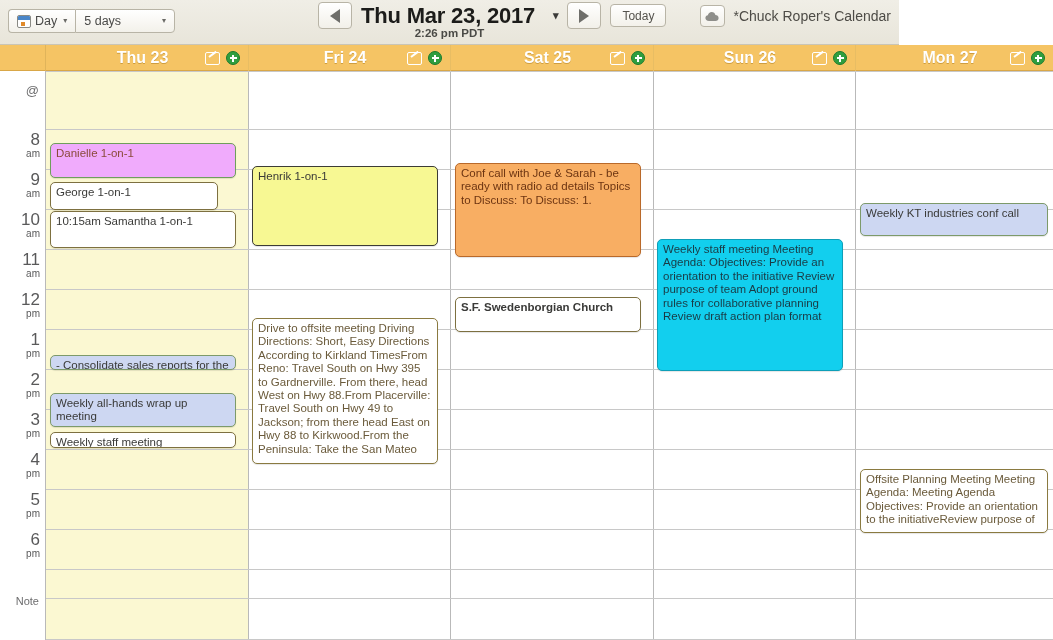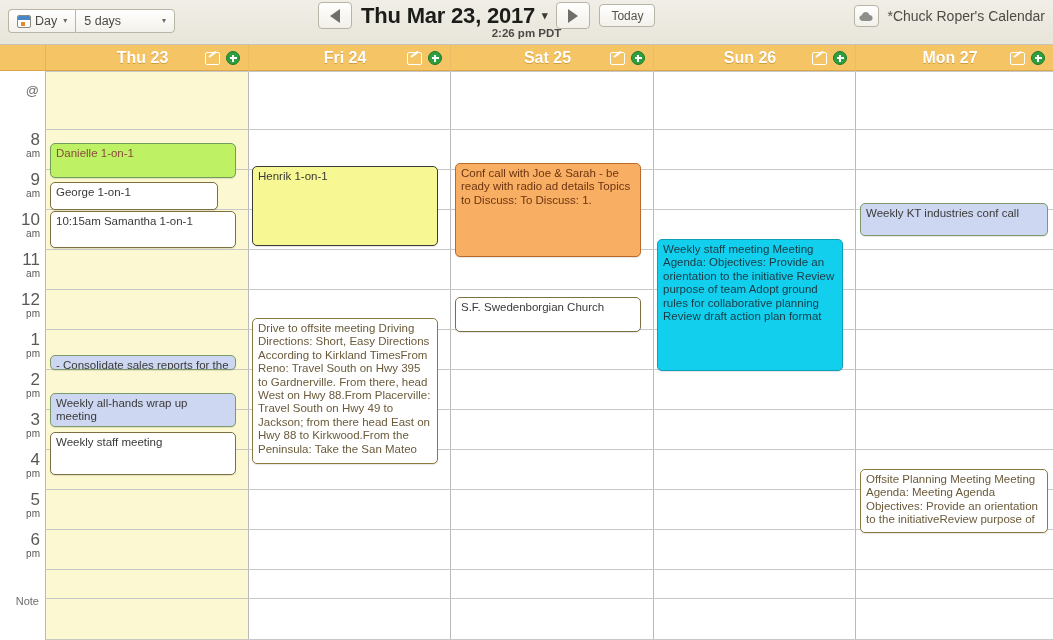--- a/index.html
+++ b/index.html
@@ -7,21 +7,21 @@
     margin: 0; padding: 0;
     width: 1053px; height: 640px;
     overflow: hidden;
     font-family: "Liberation Sans", sans-serif;
     background: #ffffff;
   }
   #app { position: relative; width: 1053px; height: 640px; }
 
   
   .toolbar {
-    position: absolute; left: 0; top: 0; width: 1053px; height: 45px;
+    position: absolute; left: 0; top: 0; width: 899px; height: 45px;
     background: linear-gradient(to bottom, #f0eee6 0%, #e8e5da 100%);
     border-bottom: 1px solid #c9c5b6;
   }
   .btn-group { position: absolute; display: flex; }
   .tbtn {
     background: linear-gradient(to bottom, #ffffff 0%, #f3f1ea 100%);
     border: 1px solid #b8b4a6;
     height: 24px;
     display: flex; align-items: center; gap: 4px;
     padding: 0 8px;
@@ -60,21 +60,21 @@
     background: linear-gradient(to bottom, #ffffff 0%, #f2f0e9 100%);
     border: 1px solid #b8b4a6; border-radius: 4px;
     display: flex; align-items: center; justify-content: center;
   }
   .tri { width: 0; height: 0; border-top: 7px solid transparent; border-bottom: 7px solid transparent; }
   .tri-l { border-right: 10px solid #6e6e6a; }
   .tri-r { border-left: 10px solid #6e6e6a; }
   .datetitle {
     font-size: 22px; font-weight: bold; color: #1c1c1a;
     letter-spacing: -0.2px; white-space: nowrap;
-    display: flex; align-items: center; gap: 5px;
+    display: flex; align-items: center; gap: 16px;
   }
   .datetitle .caret { font-size: 11px; color: #3a3a38; }
   .todaybtn {
     background: linear-gradient(to bottom, #ffffff 0%, #f3f1ea 100%);
     border: 1px solid #b8b4a6; border-radius: 4px;
     height: 23px; padding: 0 11px;
     display: flex; align-items: center;
     font-size: 12px; color: #55534e;
   }
   .timezone {
@@ -176,21 +176,21 @@
     border-radius: 5px;
     padding: 3px 4px 2px 5px;
     font-size: 11.5px;
     line-height: 13.4px;
     color: #3a3a38;
     overflow: hidden;
     z-index: 6;
     box-shadow: 0 1px 1px rgba(0,0,0,.10);
   }
   .event.white  { background: #ffffff; border-color: #7d7040; }
-  .event.green  { background: #bef264; border-color: #6f9e5c; color: #8a4a3a; }
+  .event.green  { background: #f0abfc; border-color: #6f9e5c; color: #8a4a3a; }
   .event.lav    { background: #cdd7f2; border-color: #7d9a6a; color: #3a3a38; }
   .event.yellow { background: #f7f893; border-color: #3c3c36; }
   .event.orange { background: #f8ae63; border-color: #b9692a; color: #6d3512; }
   .event.cyan   { background: #12cfee; border-color: #0e9fb8; color: #1a3a44; }
   .event.cream  { background: #ffffff; border-color: #8a7a40; color: #6a5a3a; }
 </style>
 </head>
 <body>
 
 <div id="app">
@@ -354,27 +354,27 @@
       </div>
 
       <div class="notelabel" style="top:524px;">Note</div>
     </div>
 
     <div class="event green" style="left:50px; top:72px; width:186px; height:35px;">Danielle 1-on-1</div>
     <div class="event white" style="left:50px; top:111px; width:168px; height:28px;">George 1-on-1</div>
     <div class="event white" style="left:50px; top:140px; width:186px; height:37px;">10:15am Samantha 1-on-1</div>
     <div class="event lav" style="left:50px; top:284px; width:186px; height:15px;">- Consolidate sales reports for the week and more</div>
     <div class="event lav" style="left:50px; top:322px; width:186px; height:34px;">Weekly all-hands wrap up meeting</div>
-    <div class="event white" style="left:50px; top:361px; width:186px; height:43px;">Weekly staff meeting</div>
+    <div class="event white" style="left:50px; top:361px; width:186px; height:16px;">Weekly staff meeting</div>
 
     <div class="event yellow" style="left:252px; top:95px; width:186px; height:80px;">Henrik 1-on-1</div>
     <div class="event cream" style="left:252px; top:247px; width:186px; height:146px;">Drive to offsite meeting Driving Directions: Short, Easy Directions According to Kirkland TimesFrom Reno: Travel South on Hwy 395 to Gardnerville. From there, head West on Hwy 88.From Placerville: Travel South on Hwy 49 to Jackson; from there head East on Hwy 88 to Kirkwood.From the Peninsula: Take the San Mateo</div>
 
     <div class="event orange" style="left:455px; top:92px; width:186px; height:94px;">Conf call with Joe &amp; Sarah - be ready with radio ad details Topics to Discuss: To Discuss: 1.</div>
-    <div class="event white" style="left:455px; top:226px; width:186px; height:35px;">S.F. Swedenborgian Church</div>
+    <div class="event white" style="left:455px; top:226px; width:186px; height:35px;font-weight:bold;">S.F. Swedenborgian Church</div>
 
     <div class="event cyan" style="left:657px; top:168px; width:186px; height:132px;">Weekly staff meeting Meeting Agenda: Objectives: Provide an orientation to the initiative Review purpose of team Adopt ground rules for collaborative planning Review draft action plan format</div>
 
     <div class="event lav" style="left:860px; top:132px; width:188px; height:33px;">Weekly KT industries conf call</div>
     <div class="event cream" style="left:860px; top:398px; width:188px; height:64px;">Offsite Planning Meeting Meeting Agenda: Meeting Agenda Objectives: Provide an orientation to the initiativeReview purpose of</div>
 
   </div>
 </div>
 
 </body></html>

